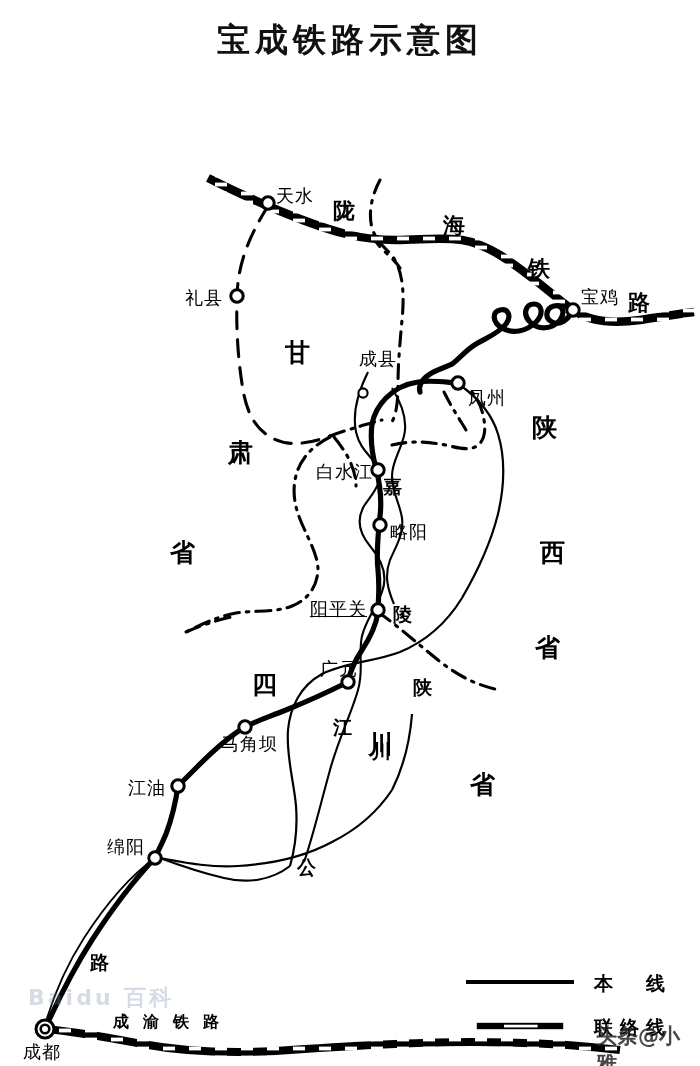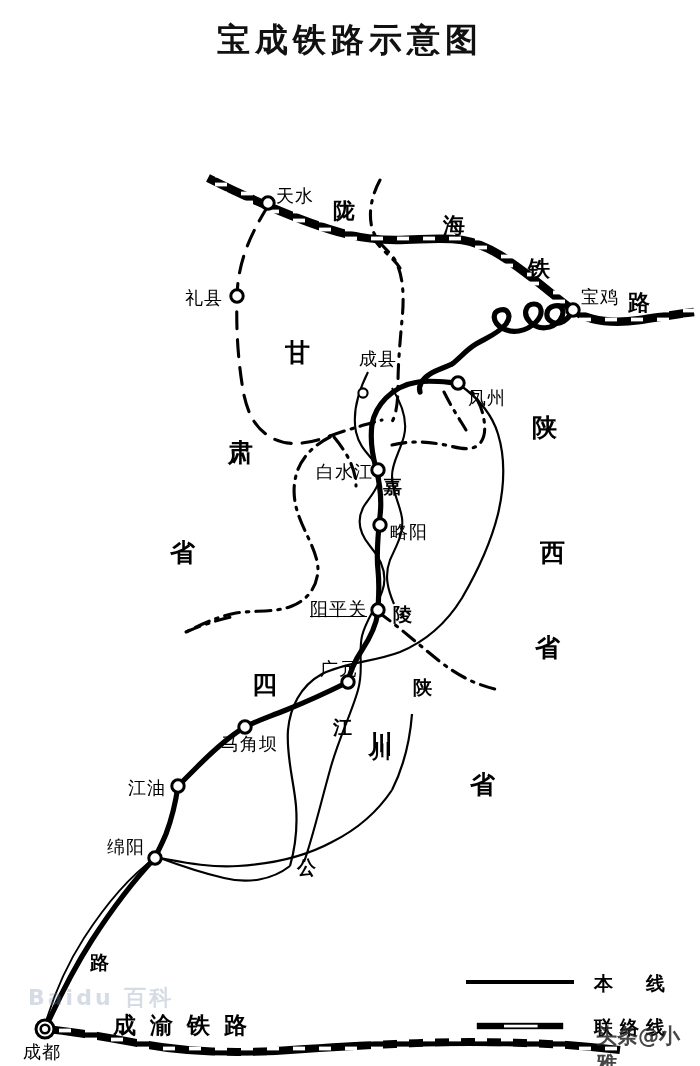--- a/index.html
+++ b/index.html
@@ -69,21 +69,21 @@
     font-size:19px;
     font-weight:700;
   }
   .lbl-highway{
     font-family:"DejaVu Sans","Liberation Sans",sans-serif;
     font-size:19px;
     font-weight:700;
   }
   .lbl-chengyu{
     font-family:"DejaVu Sans","Liberation Sans",sans-serif;
-    font-size:23px;
+    font-size:16px;
     font-weight:700;
     letter-spacing:14px;
   }
 
   
   #legend{position:absolute;left:466px;top:969px;width:230px;height:80px;}
   .legend-row{position:absolute;left:0;width:230px;height:30px;}
   .legend-sym{position:absolute;left:0;top:9px;width:108px;height:8px;}
   .legend-text{
     position:absolute;left:128px;top:2px;

